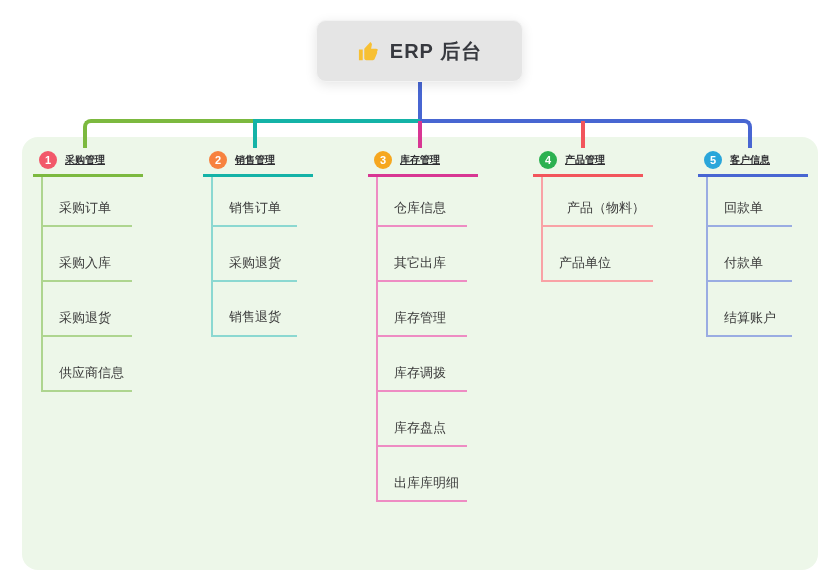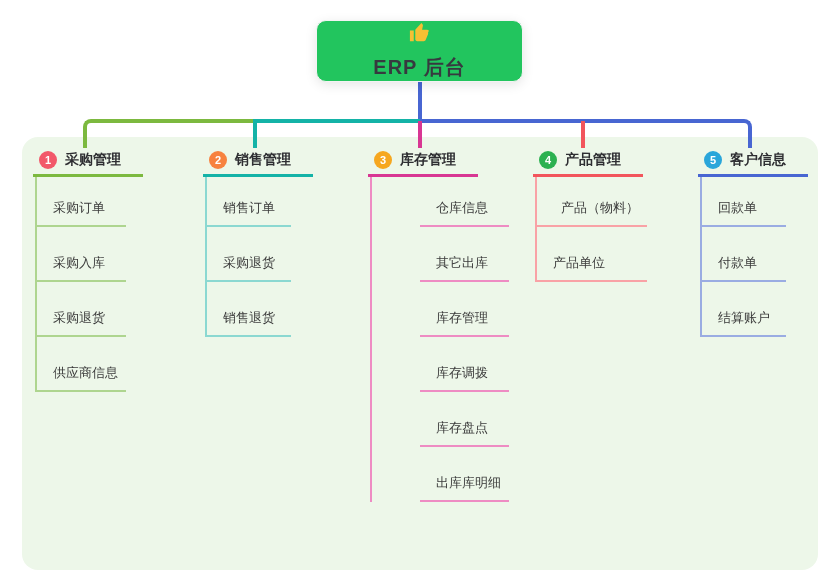--- a/index.html
+++ b/index.html
@@ -7,24 +7,24 @@
   body {
     font-family: "Liberation Sans", "DejaVu Sans", sans-serif;
     background: #ffffff;
     overflow: hidden;
   }
   .canvas { position: relative; width: 839px; height: 588px; }
 
   
   .root-node {
     position: absolute; left: 316px; top: 20px; width: 207px; height: 62px;
-    background: #22c55e; border-radius: 10px; border: 1px solid #f3f3f3;
+    background: #e5e5e5; border-radius: 10px; border: 1px solid #f3f3f3;
     box-shadow: 0 3px 12px rgba(0,0,0,0.10);
     display: flex; align-items: center; justify-content: center; gap: 10px;
-    z-index: 5; cursor: pointer; flex-direction: column;
+    z-index: 5; cursor: pointer;
   }
   .root-title { font-size: 20px; font-weight: 600; color: #37393f; letter-spacing: 1px; }
   .thumb-icon { width: 23px; height: 23px; display: inline-flex; }
 
   
   .line { position: absolute; z-index: 2; }
   .root-drop { width: 4px; }
   .elbow { background: transparent; }
   .elbow-left  { border-left: 4px solid; border-top: 4px solid; border-top-left-radius: 8px; }
   .elbow-mid   { border-left: 4px solid; border-top: 4px solid; }
@@ -43,22 +43,22 @@
   .branch-header {
     display: flex; align-items: center; gap: 8px;
     width: 110px; height: 32px; padding-left: 6px;
     border-bottom: 3px solid; cursor: pointer;
   }
   .badge {
     width: 18px; height: 18px; border-radius: 50%; flex: 0 0 18px;
     color: #ffffff; font-size: 11px; font-weight: 700;
     display: flex; align-items: center; justify-content: center;
   }
-  .branch-label { font-size: 14px; font-weight: 600; color: #2e2e32; white-space: nowrap; }
-  .items { margin-left: 2px; border-left: 2px solid; width: max-content; }
+  .branch-label { font-size: 10px; font-weight: 600; color: #2e2e32; white-space: nowrap; text-decoration: underline; }
+  .items { margin-left: 8px; border-left: 2px solid; width: max-content; }
   .item {
     white-space: nowrap; min-width: 84px;
     padding: 27px 8px 8px 16px; border-bottom: 2px solid;
     font-size: 13px; line-height: 18px; color: #3b3b3b; cursor: pointer;
   }
   .item:first-child { padding-top: 22px; }
 </style>
 </head>
 <body>
 
@@ -96,29 +96,29 @@
         </div>
       </div>
       <div class="branch-column" style="left: 203px;">
         <div class="branch-header" style="border-bottom-color: rgb(20, 179, 167);">
           <span class="badge" style="background: rgb(247, 130, 63);">2</span>
           <span class="branch-label">销售管理</span>
         </div>
         <div class="items" style="border-left-color: rgb(139, 216, 209);">
           <div class="item" style="border-bottom-color: rgb(139, 216, 209);">销售订单</div>
           <div class="item" style="border-bottom-color: rgb(139, 216, 209);">采购退货</div>
-          <div class="item" style="border-bottom-color: rgb(139, 216, 209);">销售退货</div>
+          <div class="item" style="border-bottom-color: rgb(139, 216, 209); font-family: Liberation Mono, monospace;">销售退货</div>
         </div>
       </div>
       <div class="branch-column" style="left: 368px;">
         <div class="branch-header" style="border-bottom-color: rgb(216, 55, 147);">
           <span class="badge" style="background: rgb(246, 167, 31);">3</span>
           <span class="branch-label">库存管理</span>
         </div>
-        <div class="items" style="border-left-color: rgb(238, 140, 195); padding-left: 48px;">
+        <div class="items" style="border-left-color: rgb(238, 140, 195);">
           <div class="item" style="border-bottom-color: rgb(238, 140, 195);">仓库信息</div>
           <div class="item" style="border-bottom-color: rgb(238, 140, 195);">其它出库</div>
           <div class="item" style="border-bottom-color: rgb(238, 140, 195);">库存管理</div>
           <div class="item" style="border-bottom-color: rgb(238, 140, 195);">库存调拨</div>
           <div class="item" style="border-bottom-color: rgb(238, 140, 195);">库存盘点</div>
           <div class="item" style="border-bottom-color: rgb(238, 140, 195);">出库库明细</div>
         </div>
       </div>
       <div class="branch-column" style="left: 533px;">
         <div class="branch-header" style="border-bottom-color: rgb(242, 85, 92);">

